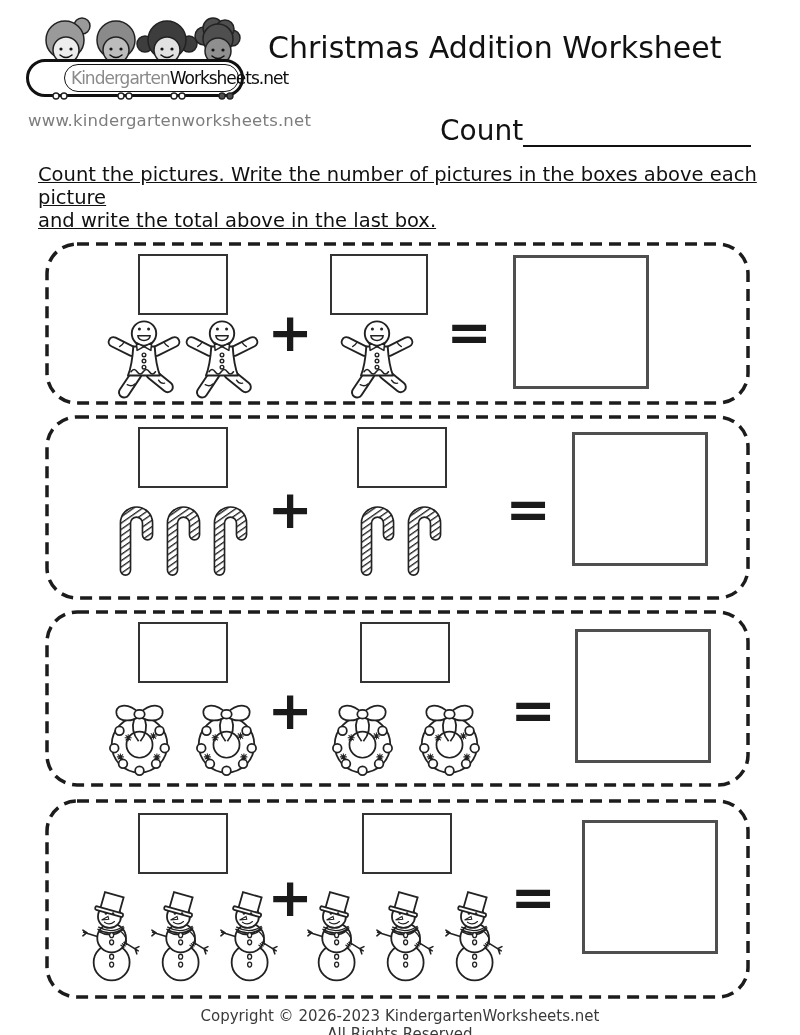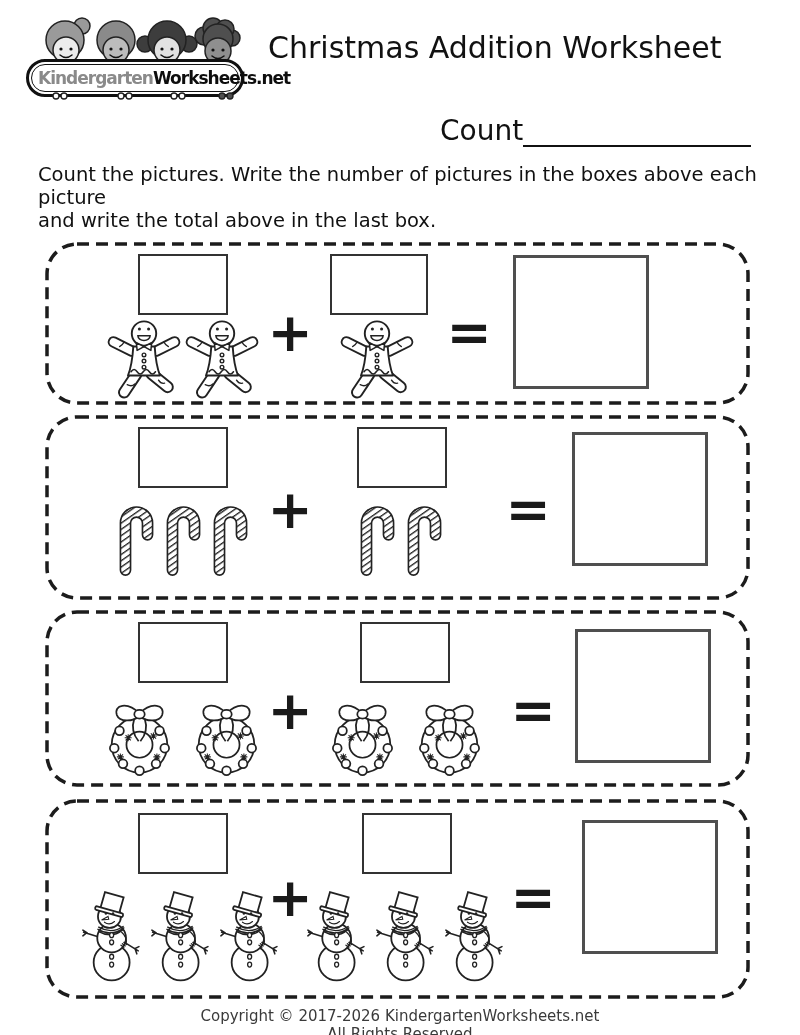--- a/index.html
+++ b/index.html
@@ -6,32 +6,32 @@
   .page{position:relative;width:800px;height:1035px;background:#fff;overflow:hidden;
         font-family:"DejaVu Sans","Liberation Sans",sans-serif;color:#161616;}
 
   
   header{position:relative;height:160px;}
   .logo-block{position:absolute;left:26px;top:14px;width:240px;}
   .kids{display:block;margin:0 0 -17px 6px;position:relative;z-index:0;}
   .logo-sign{position:relative;z-index:1;background:#fff;border:3px solid #111;border-radius:22px;
              padding:2px;width:218px;box-sizing:border-box;}
   .logo-sign-inner{border:1.5px solid #111;border-radius:17px;padding:3px 6px;text-align:left;
-                   white-space:nowrap;font-weight:bold;font-size:17px;letter-spacing:-1px;}
+                   white-space:nowrap;font-weight:normal;font-size:17px;letter-spacing:-1px;margin-left:33px;}
   .brand1{color:#8a8a8a;}
   .brand2{color:#0d0d0d;}
   .fingers{display:block;margin:-6px 0 0 0;position:relative;z-index:2;}
   .site-url{margin:8px 0 0 2px;color:#7d7d7d;font-size:16.5px;letter-spacing:.2px;}
   .title{position:absolute;left:268px;top:30px;font-size:30px;color:#111;white-space:nowrap;}
   .name-row{position:absolute;left:440px;top:114px;font-size:28px;color:#111;}
   .name-line{display:inline-block;width:228px;height:30px;border-bottom:2.5px solid #111;
              vertical-align:bottom;}
 
   
-  .instructions{margin:4px 30px 10px 38px;font-size:19.5px;line-height:1.17;color:#111;}
+  .instructions{margin:4px 30px 10px 38px;font-size:19.5px;line-height:1.17;color:#111;text-decoration:underline;}
 
   
   .worksheet{margin-left:45px;width:705px;}
   .problem-row{position:relative;width:705px;margin-bottom:10px;}
   .row1{height:163px;} .row2{height:185px;margin-bottom:10px;} .row3{height:177px;margin-bottom:12px;}
   .row4{height:200px;margin-bottom:0;}
   .border-svg{position:absolute;left:0;top:0;}
   .border-svg rect{fill:none;stroke:#1c1c1c;stroke-width:3.5;stroke-dasharray:12 7;}
 
   .count-box{position:absolute;top:12px;width:86px;height:57px;background:#fff;
@@ -214,20 +214,21 @@
           <circle cx="30" cy="5" r="3"></circle>
             <circle cx="38" cy="5" r="3"></circle>
           <circle cx="95" cy="5" r="3"></circle>
             <circle cx="103" cy="5" r="3"></circle>
           <circle cx="148" cy="5" r="3"></circle>
             <circle cx="156" cy="5" r="3"></circle>
           <circle cx="196" cy="5" r="3" fill="#4f4f4f"></circle>
             <circle cx="204" cy="5" r="3" fill="#4f4f4f"></circle>
         </g>
       </svg>
+      <div class="site-url">www.kindergartenworksheets.net</div>
     </div>
 
     <div class="title">Christmas Addition Worksheet</div>
 
     <div class="name-row">
       <span>Count</span><span class="name-line"></span>
     </div>
   </header>
 
   <div class="instructions">
@@ -347,17 +348,17 @@
             <use href="#sym-snowman" xlink:href="#sym-snowman"></use>
           </svg>
         </div>
       <span class="op eq">=</span>
       <div class="answer-box"></div>
     </div>
 
   </main>
 
   <footer>
-    <div>Copyright © 2017-2026 KindergartenWorksheets.net</div>
+    <div>Copyright © 2026-2023 KindergartenWorksheets.net</div>
     <div>All Rights Reserved</div>
   </footer>
 
 </div>
 
 </body></html>

